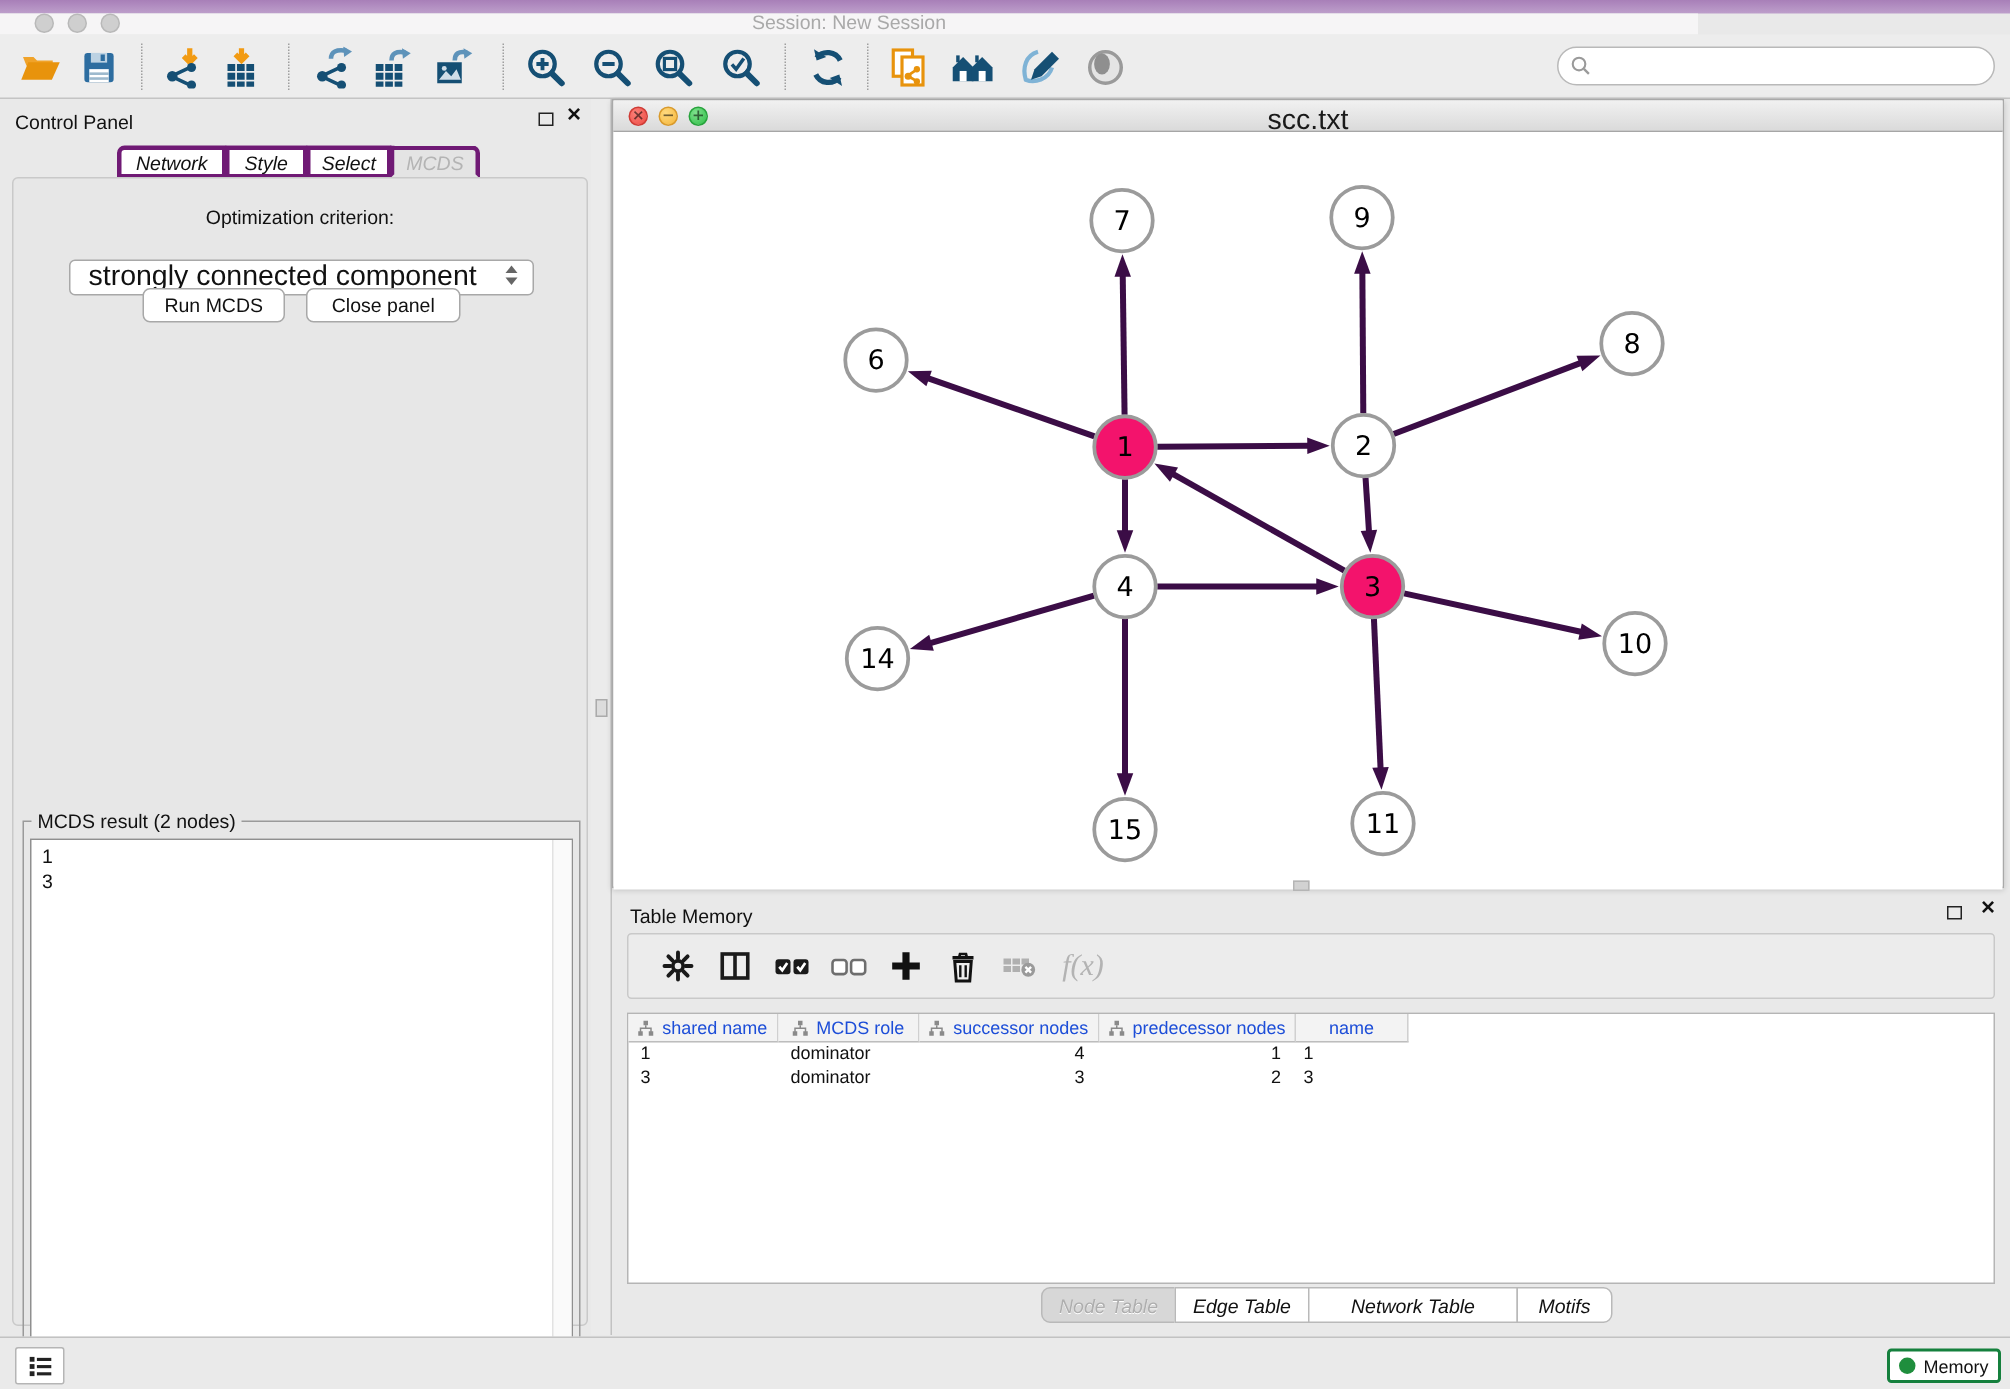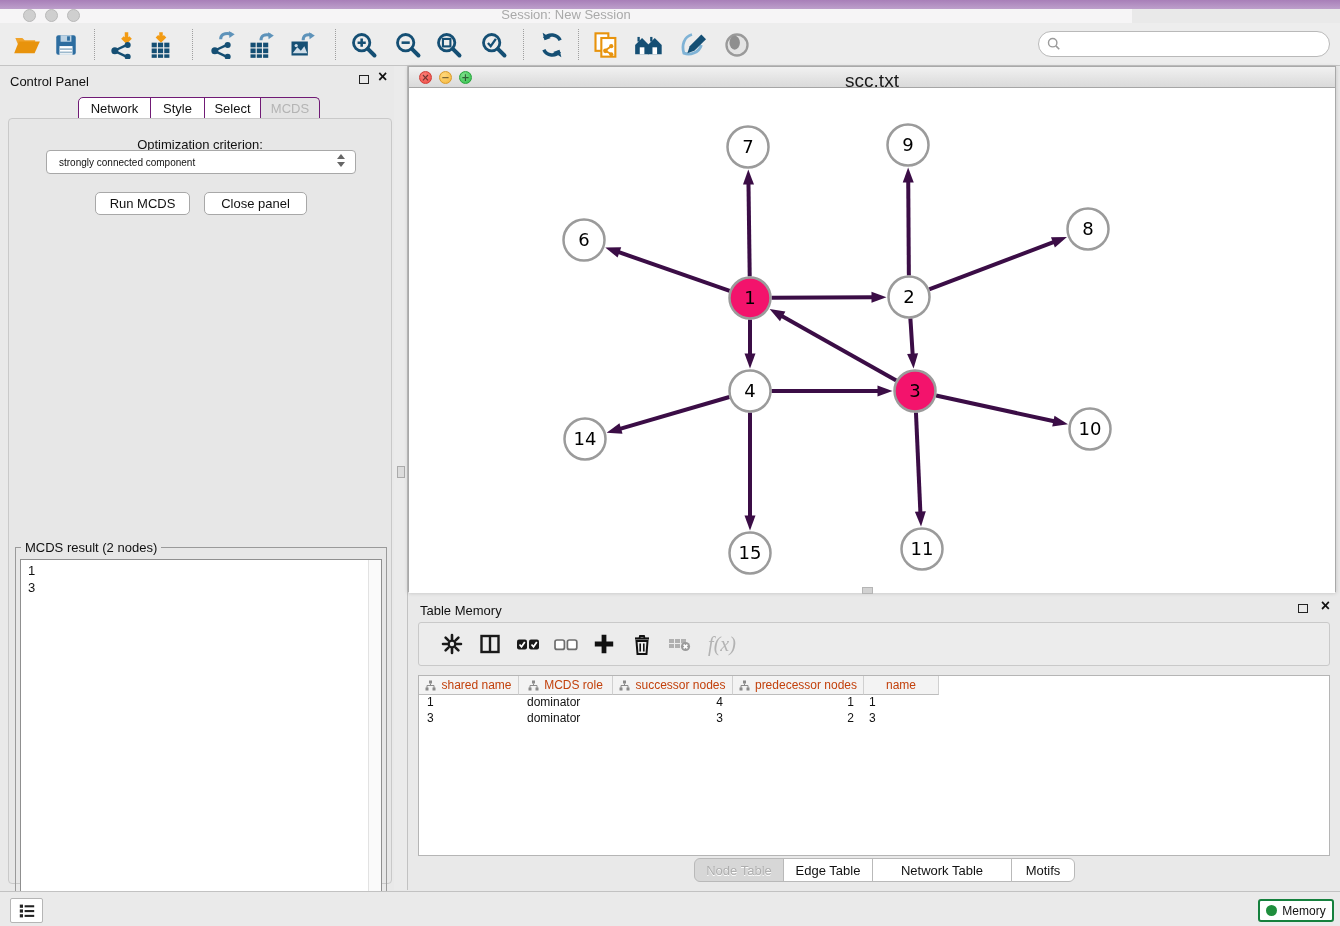--- a/index.html
+++ b/index.html
@@ -18,27 +18,27 @@
   .tbtn { position:absolute; top:4px; width:36px; height:36px; display:flex; align-items:center; justify-content:center; }
   .tsep { position:absolute; top:6px; height:31px; width:0; border-left:1px dotted #9f9f9f; }
   .searchbox { position:absolute; right:10px; top:8px; width:292px; height:26px; background:#fff; border:1px solid #b9b9b9; border-radius:13px; display:flex; align-items:center; padding-left:8px; }
 
   
   .control-panel { left:0; top:66px; width:394px; height:824px; }
   .panel-title { position:absolute; left:10px; top:8px; font-size:13px; color:#111; }
   .float-ic { position:absolute; top:9px; width:10px; height:9px; border:1.6px solid #222; }
   .close-ic { position:absolute; top:1px; font-size:16px; font-weight:900; color:#111; line-height:20px; }
   .cp-tabs { position:absolute; left:78px; top:31px; height:22px; display:flex; }
-  .tab { border:1px solid #701a75; background:#fff; font-size:13px; color:#111; display:flex; align-items:center; justify-content:center; margin-left:-1px; }
+  .tab { border:3px solid #701a75; background:#fff; font-size:13px; color:#111; display:flex; align-items:center; justify-content:center; margin-left:-1px;font-style:italic; }
   .tab:first-child { border-radius:5px 0 0 0; margin-left:0; }
   .tab:last-child { border-radius:0 5px 0 0; }
   .tab.active { background:#e4e4e4; color:#b4b4b4; border-bottom-color:#e4e4e4; }
   .cp-pane { position:absolute; left:8px; top:52px; width:384px; height:766px; background:#e7e7e7; border:1px solid #c9c9c9; border-radius:4px; }
   .opt-label { position:absolute; left:0; right:0; top:18px; text-align:center; font-size:13px; color:#111; }
-  .criterion { position:absolute; left:37px; top:31px; width:310px; height:24px; background:#fff; border:1px solid #a8a8a8; border-radius:4px; font-size:10px; color:#111; display:flex; align-items:center; padding-left:12px; }
+  .criterion { position:absolute; left:37px; top:54px; width:310px; height:24px; background:#fff; border:1px solid #a8a8a8; border-radius:4px; font-size:19px; color:#111; display:flex; align-items:center; padding-left:12px; }
   .spinner { position:absolute; right:9px; top:3px; width:9px; height:18px; }
   .spin-up { width:0; height:0; border-left:4.5px solid transparent; border-right:4.5px solid transparent; border-bottom:5.5px solid #666; margin-bottom:3px; }
   .spin-dn { width:0; height:0; border-left:4.5px solid transparent; border-right:4.5px solid transparent; border-top:5.5px solid #666; }
   .cp-btn { position:absolute; top:73px; height:23px; background:#fff; border:1px solid #a8a8a8; border-radius:5px; font-size:13px; color:#111; display:flex; align-items:center; justify-content:center; }
   .groupbox { position:absolute; left:6px; top:428px; width:372px; height:376px; border:1px solid #9a9a9a; }
   .legend { position:absolute; left:5px; top:-8px; background:#e7e7e7; padding:0 4px; font-size:13px; color:#111; }
   .resultarea { position:absolute; left:4px; top:11px; width:362px; height:358px; background:#fff; border:1px solid #8f8f8f; font-size:13px; color:#111; line-height:17px; padding:2px 0 0 7px; }
   .result-scroll { position:absolute; right:0; top:0; bottom:0; width:13px; background:#fafafa; border-left:1px solid #e2e2e2; }
 
   
@@ -56,27 +56,27 @@
   .mac.grn { left:50px; background:radial-gradient(circle at 35% 30%, #7fe08d,#2fbf47); border:1px solid #27a33c; }
   .net-canvas { position:absolute; left:0; top:21px; width:926px; height:505px; background:#fff; }
 
   
   .table-panel { left:408px; top:595px; width:932px; height:295px; }
   .tp-toolbar { position:absolute; left:10px; top:27px; width:912px; height:44px; background:#ececec; border:1px solid #c9c9c9; border-radius:3px; display:flex; align-items:center; padding-left:14px; }
   .tp-ic { width:38px; display:flex; justify-content:center; align-items:center; }
   .fx { font-family:"Liberation Serif","DejaVu Serif",serif; font-style:italic; font-size:20px; color:#b3b3b3; }
   .tp-table { position:absolute; left:10px; top:80px; width:912px; height:181px; background:#fff; border:1px solid #b5b5b5; }
   .hrow { display:flex; height:19px; }
-  .hcell { background:#f3f3f3; border-right:1px solid #d0d0d0; border-bottom:1px solid #bdbdbd; font-size:12px; color:#c2410c; display:flex; align-items:center; justify-content:center; gap:5px; }
+  .hcell { background:#f3f3f3; border-right:1px solid #d0d0d0; border-bottom:1px solid #bdbdbd; font-size:12px; color:#1d4ed8; display:flex; align-items:center; justify-content:center; gap:5px; }
   .drow { display:flex; height:16px; font-size:12px; color:#111; }
   .dcell { overflow:hidden; white-space:nowrap; }
   .al { text-align:left; padding-left:8px; }
   .ar { text-align:right; padding-right:10px; }
   .tp-tabs { position:absolute; left:286px; top:263px; height:24px; display:flex; }
-  .btab { border:1px solid #b9b9b9; background:#fff; font-size:13px; color:#111; display:flex; align-items:center; justify-content:center; margin-left:-1px; }
+  .btab { border:1px solid #b9b9b9; background:#fff; font-size:13px; color:#111; display:flex; align-items:center; justify-content:center; margin-left:-1px;font-style:italic; }
   .btab:first-child { border-radius:6px 0 0 6px; margin-left:0; }
   .btab:last-child { border-radius:0 6px 6px 0; }
   .btab.active { background:#d7d7d7; color:#aeaeae; text-shadow:0 1px 0 #fff; }
 
   
   .statusbar { left:0; top:891px; width:1340px; height:35px; background:#eaeaea; border-top:1px solid #c2c2c2; }
   .list-btn { position:absolute; left:10px; top:6px; width:33px; height:25px; background:#fff; border:1px solid #b5b5b5; border-radius:2px; display:flex; align-items:center; justify-content:center; }
   .mem-btn { position:absolute; right:6px; top:7px; width:76px; height:23px; background:#fff; border:2px solid #15803d; border-radius:3px; display:flex; align-items:center; justify-content:center; gap:5px; font-size:12px; color:#111; }
   .mem-dot { width:11px; height:11px; border-radius:50%; background:#1f8e3d; }
 </style>

